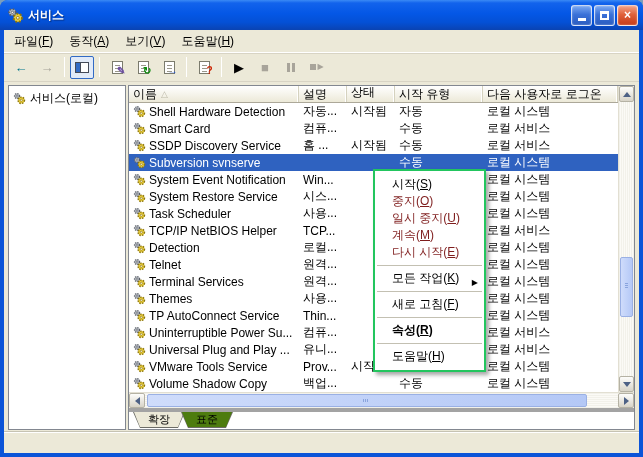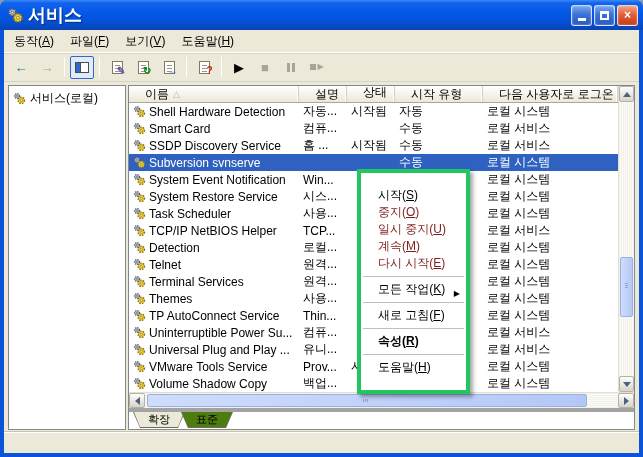--- a/index.html
+++ b/index.html
@@ -8,21 +8,21 @@
     position:relative; width:643px; height:457px;
     background:#0b54d8; border-radius:8px 8px 0 0; overflow:hidden;
     font-size:12px; color:#000;
   }
   
   .titlebar {
     height:30px; display:flex; align-items:center; padding:0 5px;
     background:linear-gradient(180deg,#3a8af5 0%,#1263ec 10%,#0457e6 45%,#0450d5 75%,#0a43b2 100%);
   }
   .title-icon { width:17px; height:17px; margin:0 4px 0 2px; }
-  .title-text { color:#fff; font-weight:bold; font-size:18px; text-shadow:1px 1px 1px #09317e; flex:1; }
+  .title-text { color:#fff; font-weight:bold; font-size:12px; text-shadow:1px 1px 1px #09317e; flex:1; }
   .tb-ctrls { display:flex; gap:2px; }
   .ctrl-btn {
     width:21px; height:21px; border-radius:3px; border:1px solid rgba(255,255,255,.75);
     display:flex; align-items:center; justify-content:center; color:#fff; font-size:11px;
     background:linear-gradient(180deg,#7aa8f2 0%,#3a71d8 45%,#2a5cc0 100%);
     box-shadow:inset 0 0 2px rgba(255,255,255,.5);
   }
   .ctrl-btn.close { background:linear-gradient(180deg,#f3a185 0%,#e0613a 45%,#c53a17 100%); font-weight:bold; font-size:12px; }
   .min-bar { width:8px; height:3px; background:#fff; margin-top:9px; }
   .max-box { width:9px; height:9px; border:2px solid #fff; border-top-width:3px; }
@@ -51,21 +51,21 @@
   .restart-g .tri { font-size:8px; line-height:1; }
   
   .main { flex:1; display:flex; padding:3px 4px 2px 4px; gap:2px; min-height:0; }
   .tree-pane { width:118px; background:#fff; border:1px solid #828790; padding:3px 2px; }
   .tree-item { display:flex; align-items:center; gap:4px; padding:1px 2px; }
   .result-pane { flex:1; background:#fff; border:1px solid #828790; display:flex; flex-direction:column; min-width:0; }
   
   .list-region { display:flex; }
   .list-col { width:489px; display:flex; flex-direction:column; }
   .hdr { height:17px; display:flex; background:linear-gradient(180deg,#fff,#ece9d8); border-bottom:1px solid #aca899; flex:0 0 auto; }
-  .hdr-cell { padding:1px 16px; border-right:1px solid #d5d2bf; box-shadow:inset -1px 0 0 #fff; white-space:nowrap; overflow:hidden; display:flex; align-items:center; gap:4px; }
+  .hdr-cell { padding:1px 4px; border-right:1px solid #d5d2bf; box-shadow:inset -1px 0 0 #fff; white-space:nowrap; overflow:hidden; display:flex; align-items:center; gap:4px; }
   .sort-glyph { color:#bdb9a8; font-size:9px; }
   .rows { height:289px; position:relative; overflow:hidden;border-radius:17px; }
   .row { height:17px; display:flex; align-items:center; white-space:nowrap; }
   .row .cell { padding:0 4px; overflow:hidden; white-space:nowrap; }
   .c0 { width:170px; } .c1 { width:48px; } .c2 { width:48px;align-items:flex-end; } .c3 { width:88px; } .c4 { width:135px; }
   .row .c0 { display:flex; align-items:center; gap:3px; }
   .row.selected { background:#2f62c0; color:#fff; }
   .gears { width:13px; height:13px; flex:0 0 auto; }
   
   .vscroll { width:16px; height:306px; display:flex; flex-direction:column; background:
@@ -87,22 +87,22 @@
   .arr.left { border-right:5px solid #4d6185; margin-left:-4px; }
   .arr.right { border-left:5px solid #4d6185; margin-right:-4px; }
   
   .tabstrip { flex:1; background:#fff; display:flex; align-items:flex-start; padding-left:4px; border-top:4px solid #a3a3a3; }
   .tab-outer { clip-path:polygon(0 0,100% 0,calc(100% - 7px) 100%,7px 100%); background:#6c6c66; padding:0 1px 1px 1px; margin-right:-4px; }
   .tab-inner { clip-path:polygon(0 0,100% 0,calc(100% - 6px) 100%,6px 100%); background:#ece9d8; padding:1px 14px 2px 14px; font-size:11px; }
   .tab-outer.active .tab-inner { background:#4d7c0f; }
   
   .statusbar { height:21px; background:#ece9d8; border-top:1px solid #fff; box-shadow:0 -1px 0 #c6c3b3; }
   
-  .ctx-menu { position:absolute; left:357px; top:169px; width:113px; background:#fff; border:4px solid #22c55e;
-    box-shadow:3px 3px 4px rgba(0,0,0,.35); padding:14px 0; z-index:50; }
+  .ctx-menu { position:absolute; left:373px; top:169px; width:113px; background:#fff; border:2px solid #22c55e;
+    box-shadow:3px 3px 4px rgba(0,0,0,.35); padding:5px 0; z-index:50; }
   .cm-item { height:17px; line-height:17px; padding-left:17px; position:relative; white-space:nowrap; }
   .cm-item u { text-decoration:underline; }
   .cm-item.disabled { color:#7f1d1d; }
   .cm-item.bold { font-weight:bold; }
   .cm-arrow { position:absolute; right:6px; top:4px; font-size:8px; }
   .cm-sep { border-top:1px solid #c3c0b2; margin:4px 2px; }
 </style>
 </head>
 <body>
 
@@ -132,22 +132,22 @@
           <span class="max-box"></span>
         </span>
       <span class="ctrl-btn close">
           <span>×</span>
         </span>
     </span>
   </div>
 
   <div class="body">
     <div class="menubar">
+        <span class="menu-item"><span>파일(</span><u>F</u><span>)</span></span>
         <span class="menu-item"><span>동작(</span><u>A</u><span>)</span></span>
-        <span class="menu-item"><span>파일(</span><u>F</u><span>)</span></span>
         <span class="menu-item"><span>보기(</span><u>V</u><span>)</span></span>
         <span class="menu-item"><span>도움말(</span><u>H</u><span>)</span></span>
       </div>
 
     <div class="toolbar">
         <span class="tb-btn">
           <span class="g" style="color: rgb(0, 120, 140);">←</span>
         </span>
         <span class="tb-btn disabled">
           <span class="g" style="color: rgb(168, 164, 154);">→</span>

